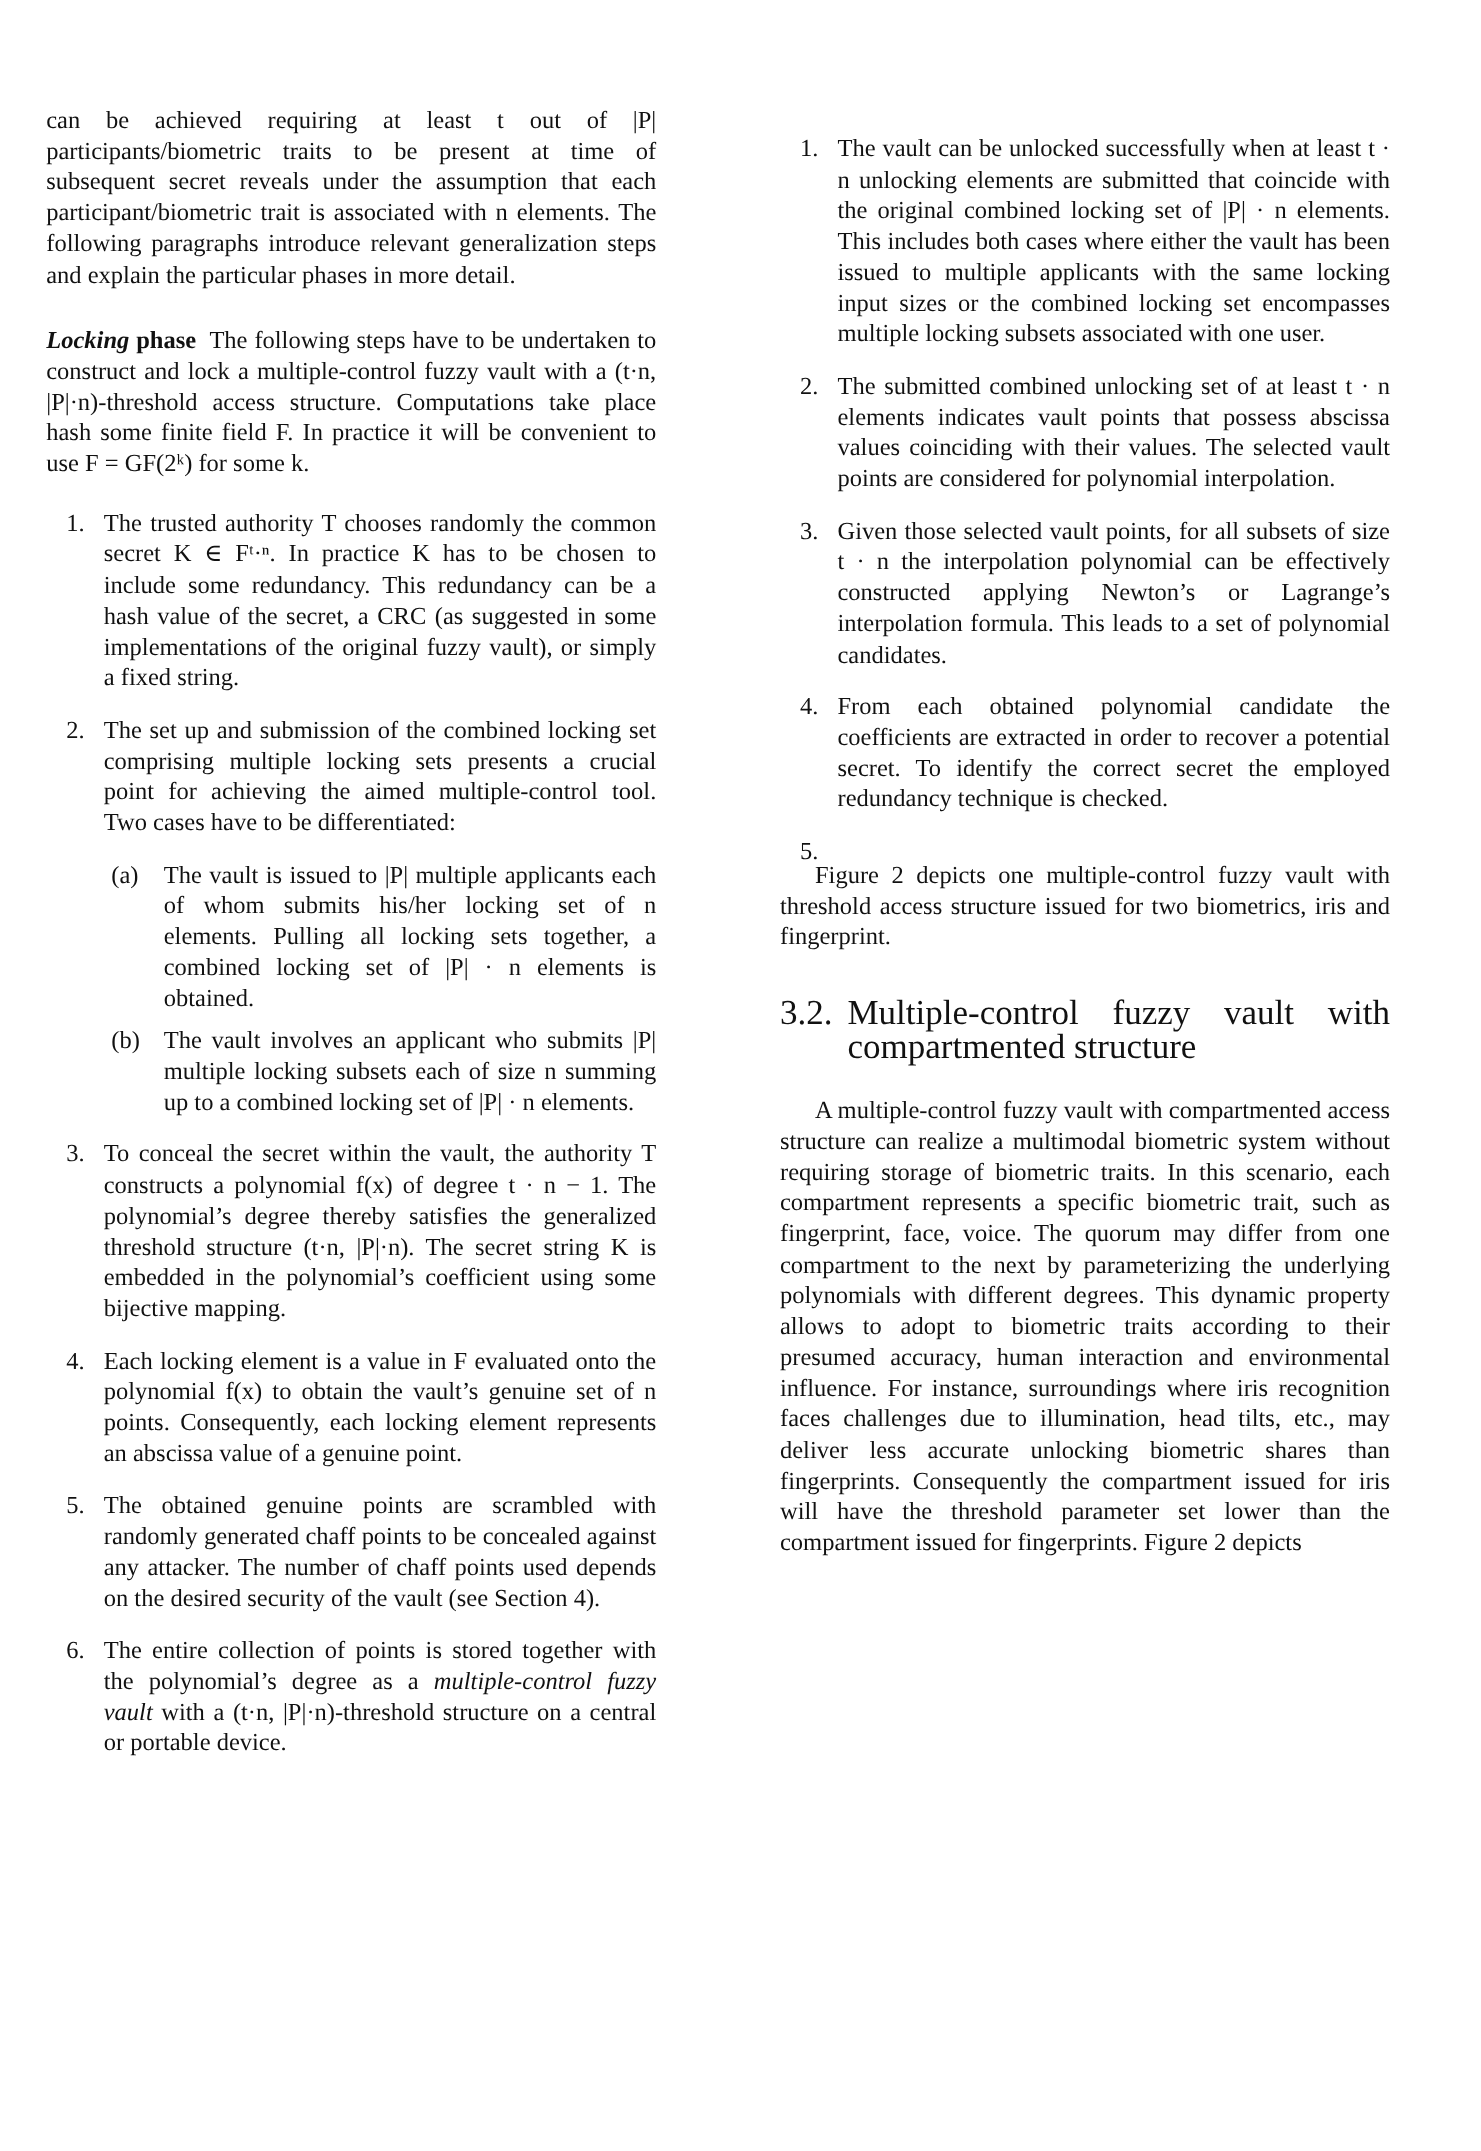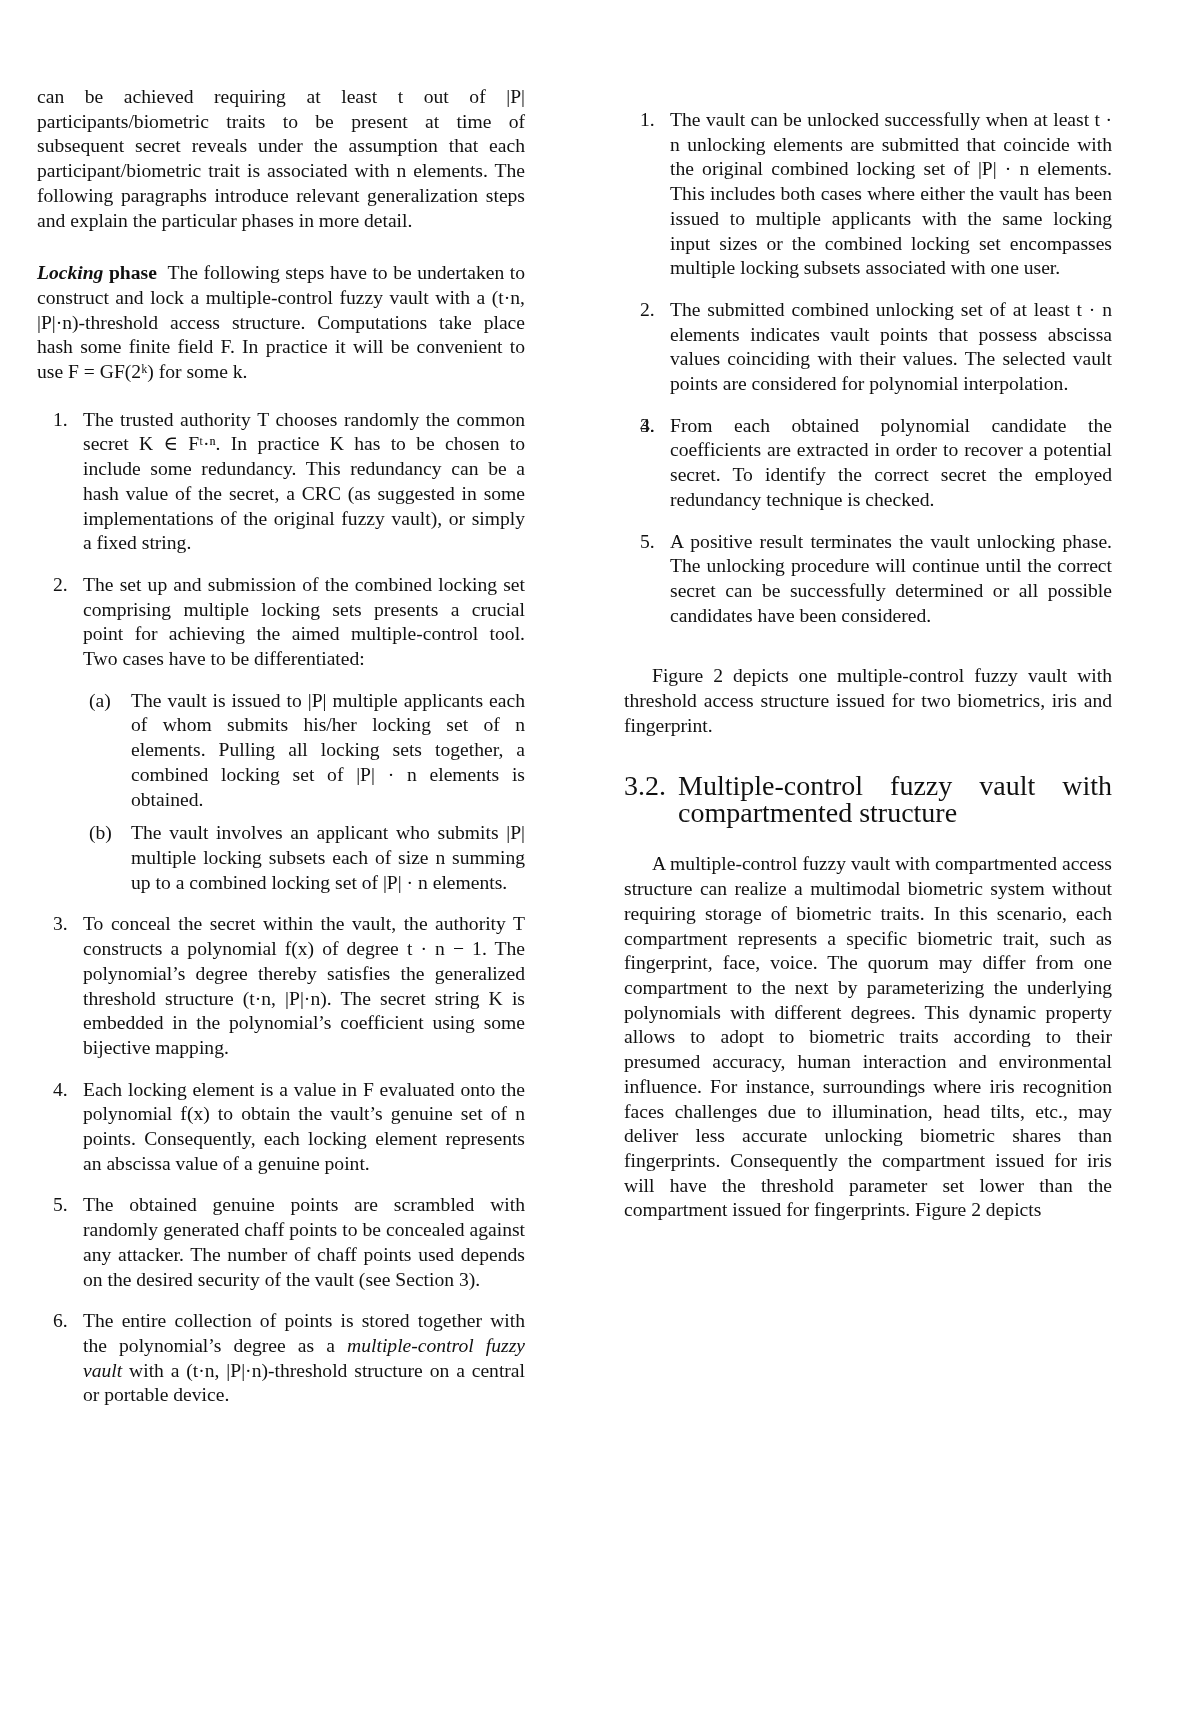--- a/index.html
+++ b/index.html
@@ -61,21 +61,21 @@
     <li>
       <span class="num">3.</span>
       <span>To conceal the secret within the vault, the authority T constructs a polynomial f(x) of degree t · n − 1. The polynomial’s degree thereby satisfies the generalized threshold structure (t·n, |P|·n). The secret string K is embedded in the polynomial’s coefficient using some bijective mapping.</span>
     </li>
     <li>
       <span class="num">4.</span>
       <span>Each locking element is a value in F evaluated onto the polynomial f(x) to obtain the vault’s genuine set of n points. Consequently, each locking element represents an abscissa value of a genuine point.</span>
     </li>
     <li>
       <span class="num">5.</span>
-      <span>The obtained genuine points are scrambled with randomly generated chaff points to be concealed against any attacker. The number of chaff points used depends on the desired security of the vault (see Section 3).</span>
+      <span>The obtained genuine points are scrambled with randomly generated chaff points to be concealed against any attacker. The number of chaff points used depends on the desired security of the vault (see Section 4).</span>
     </li>
     <li>
       <span class="num">6.</span>
       <span>The entire collection of points is stored together with the polynomial’s degree as a </span><em>multiple-control fuzzy vault</em><span> with a (t·n, |P|·n)-threshold structure on a central or portable device.</span>
     </li>
   </ol>
 </div>
 
 <div class="col col-right">
 
@@ -83,28 +83,28 @@
     <li>
       <span class="num">1.</span>
       <span>The vault can be unlocked successfully when at least t · n unlocking elements are submitted that coincide with the original combined locking set of |P| · n elements. This includes both cases where either the vault has been issued to multiple applicants with the same locking input sizes or the combined locking set encompasses multiple locking subsets associated with one user.</span>
     </li>
     <li>
       <span class="num">2.</span>
       <span>The submitted combined unlocking set of at least t · n elements indicates vault points that possess abscissa values coinciding with their values. The selected vault points are considered for polynomial interpolation.</span>
     </li>
     <li>
       <span class="num">3.</span>
+      <span>Given those selected vault points, for all subsets of size t · n the interpolation polynomial can be effectively constructed applying Newton’s or Lagrange’s interpolation formula. This leads to a set of polynomial candidates.</span>
     </li>
     <li>
       <span class="num">4.</span>
       <span>From each obtained polynomial candidate the coefficients are extracted in order to recover a potential secret. To identify the correct secret the employed redundancy technique is checked.</span>
     </li>
     <li>
       <span class="num">5.</span>
-      <span>A positive result terminates the vault unlocking phase. The unlocking procedure will continue until the correct secret can be successfully determined or all possible candidates have been considered.</span>
     </li>
   </ol>
 
   <p class="indent" style="margin-top:36px;">Figure 2 depicts one multiple-control fuzzy vault with threshold access structure issued for two biometrics, iris and fingerprint.</p>
 
   <h3>
     <span class="secnum">3.2.</span>
     <span>Multiple-control fuzzy vault with compartmented structure</span>
   </h3>
 

